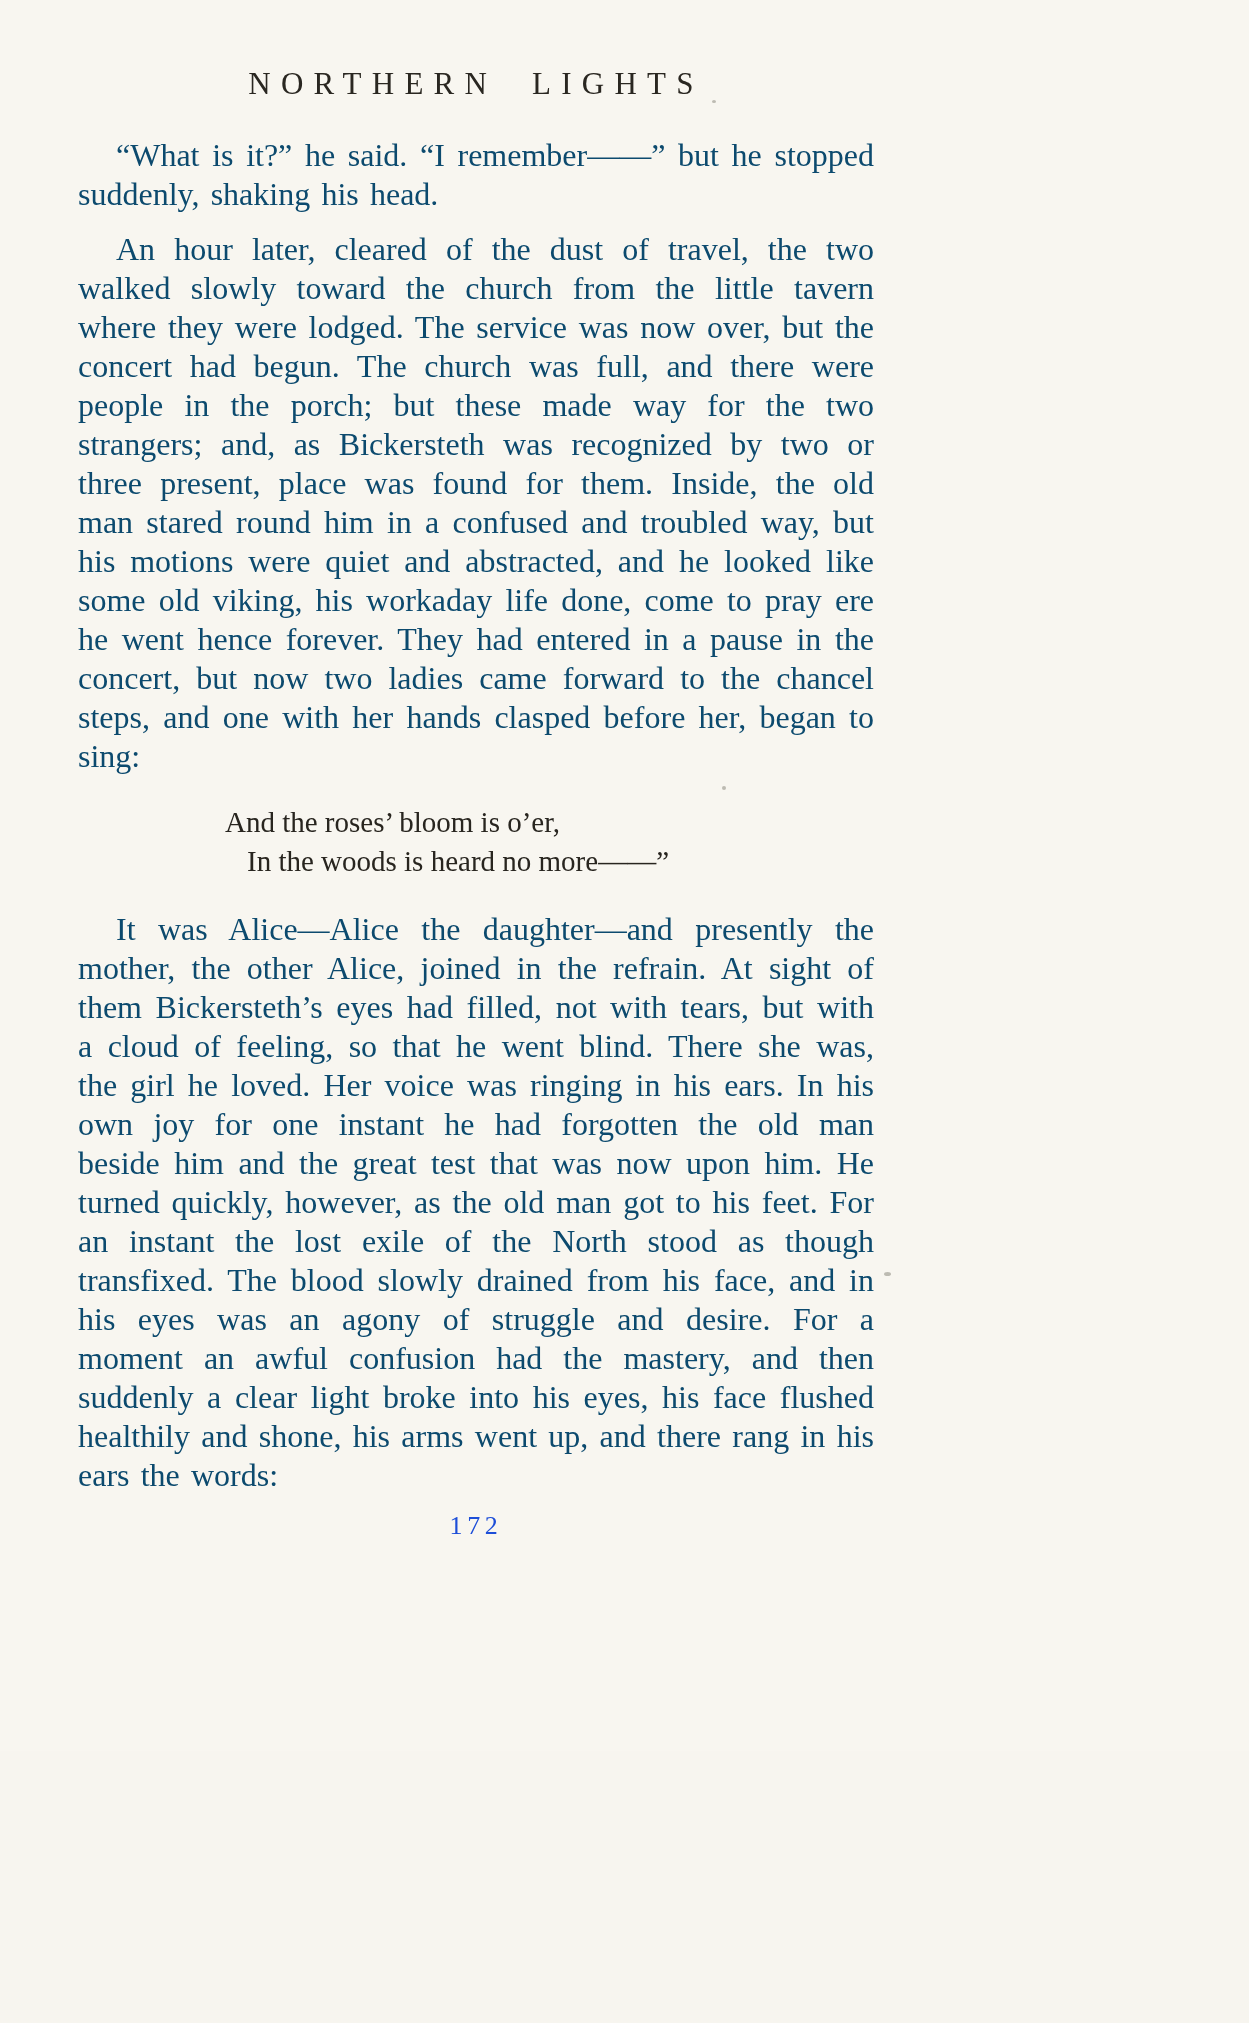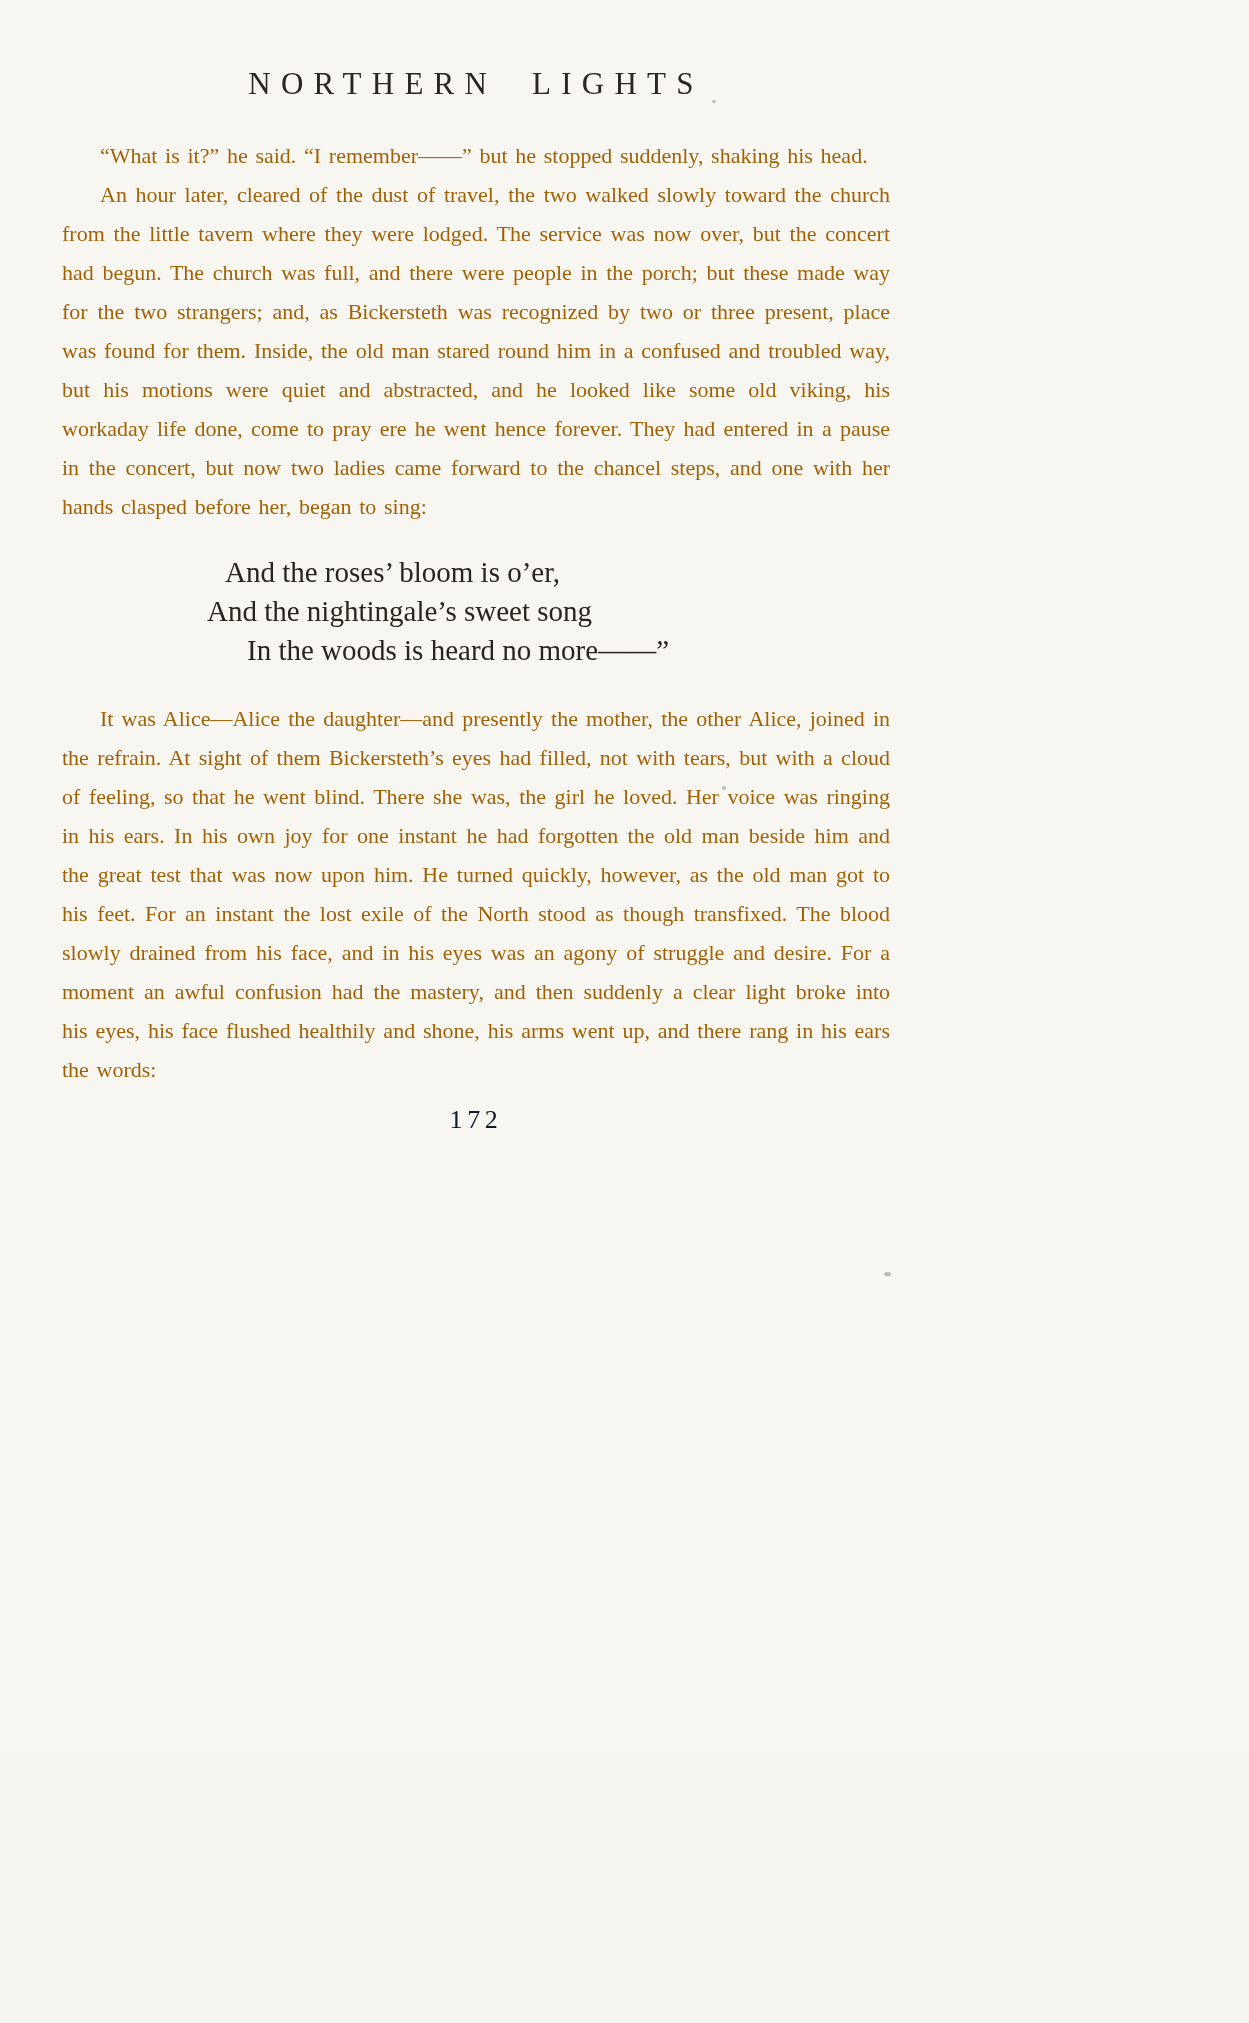--- a/index.html
+++ b/index.html
@@ -25,45 +25,45 @@
   .header {
     margin: 0 0 34px 0;
     text-align: center;
     font-size: 31px;
     font-weight: 500;
     letter-spacing: 0.33em;
     word-spacing: 0.55em;
     color: #2a2721;
   }
   .para {
-    margin: 0;
-    font-size: 22px;
+    margin: 16px;
+    font-size: 32px;
     line-height: 39px;
     text-align: justify;
     text-indent: 38px;
     word-spacing: 0.10em;
-    color: #a16207;
+    color: #0c4a6e;
   }
   .verse {
     margin: 27px 0 29px 128px;
     font-size: 29px;
     line-height: 39px;
     color: #28251f;
   }
   .verse-line { white-space: nowrap; }
   .vl-0 { margin-left: 0; }
   .vl-1 { margin-left: 35px; }
   .vl-2 { margin-left: 17px; }
   .vl-3 { margin-left: 57px; }
   .folio {
     margin-top: 16px;
     text-align: center;
     font-size: 26px;
     letter-spacing: 0.18em;
-    color: #0f172a;
+    color: #1d4ed8;
   }
   .speck {
     position: absolute;
     background: #8d8a80;
     border-radius: 50%;
     opacity: 0.55;
   }
   .speck-1 { left: 884px; top: 1272px; width: 7px; height: 4px; }
   .speck-2 { left: 722px; top: 786px; width: 4px; height: 4px; }
   .speck-3 { left: 296px; top: 1986px; width: 5px; height: 3px; }
@@ -76,21 +76,20 @@
   <div class="textblock">
 
     <h1 class="header">NORTHERN LIGHTS</h1>
 
     <p class="para">“What is it?” he said. “I remember——” but he stopped suddenly, shaking his head.</p>
 
     <p class="para">An hour later, cleared of the dust of travel, the two walked slowly toward the church from the little tavern where they were lodged. The service was now over, but the concert had begun. The church was full, and there were people in the porch; but these made way for the two strangers; and, as Bickersteth was recognized by two or three present, place was found for them. Inside, the old man stared round him in a confused and troubled way, but his motions were quiet and abstracted, and he looked like some old viking, his workaday life done, come to pray ere he went hence forever. They had entered in a pause in the concert, but now two ladies came forward to the chancel steps, and one with her hands clasped before her, began to sing:</p>
 
     <div class="verse">
       <div class="verse-line vl-1">And the roses’ bloom is o’er,</div>
-      <div class="verse-line vl-2">And the nightingale’s sweet song</div>
       <div class="verse-line vl-3">In the woods is heard no more——”</div>
     </div>
 
     <p class="para">It was Alice—Alice the daughter—and presently the mother, the other Alice, joined in the refrain. At sight of them Bickersteth’s eyes had filled, not with tears, but with a cloud of feeling, so that he went blind. There she was, the girl he loved. Her voice was ringing in his ears. In his own joy for one instant he had forgotten the old man beside him and the great test that was now upon him. He turned quickly, however, as the old man got to his feet. For an instant the lost exile of the North stood as though transfixed. The blood slowly drained from his face, and in his eyes was an agony of struggle and desire. For a moment an awful confusion had the mastery, and then suddenly a clear light broke into his eyes, his face flushed healthily and shone, his arms went up, and there rang in his ears the words:</p>
 
     <div class="folio">172</div>
   </div>
 
   <div class="speck speck-1"></div>
   <div class="speck speck-2"></div>

